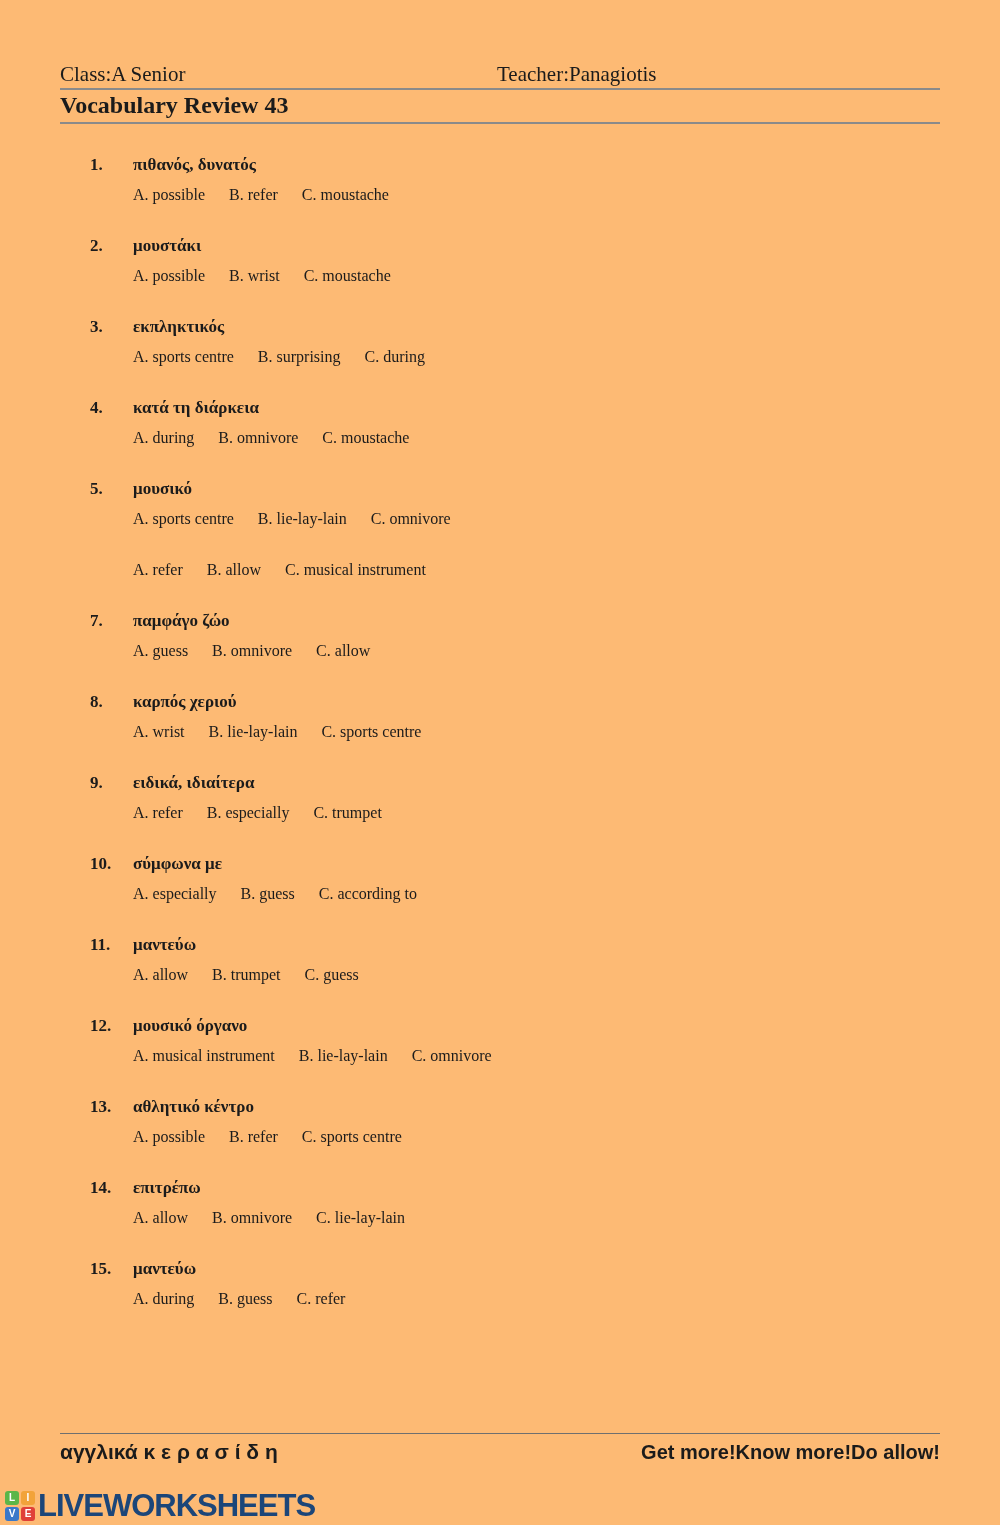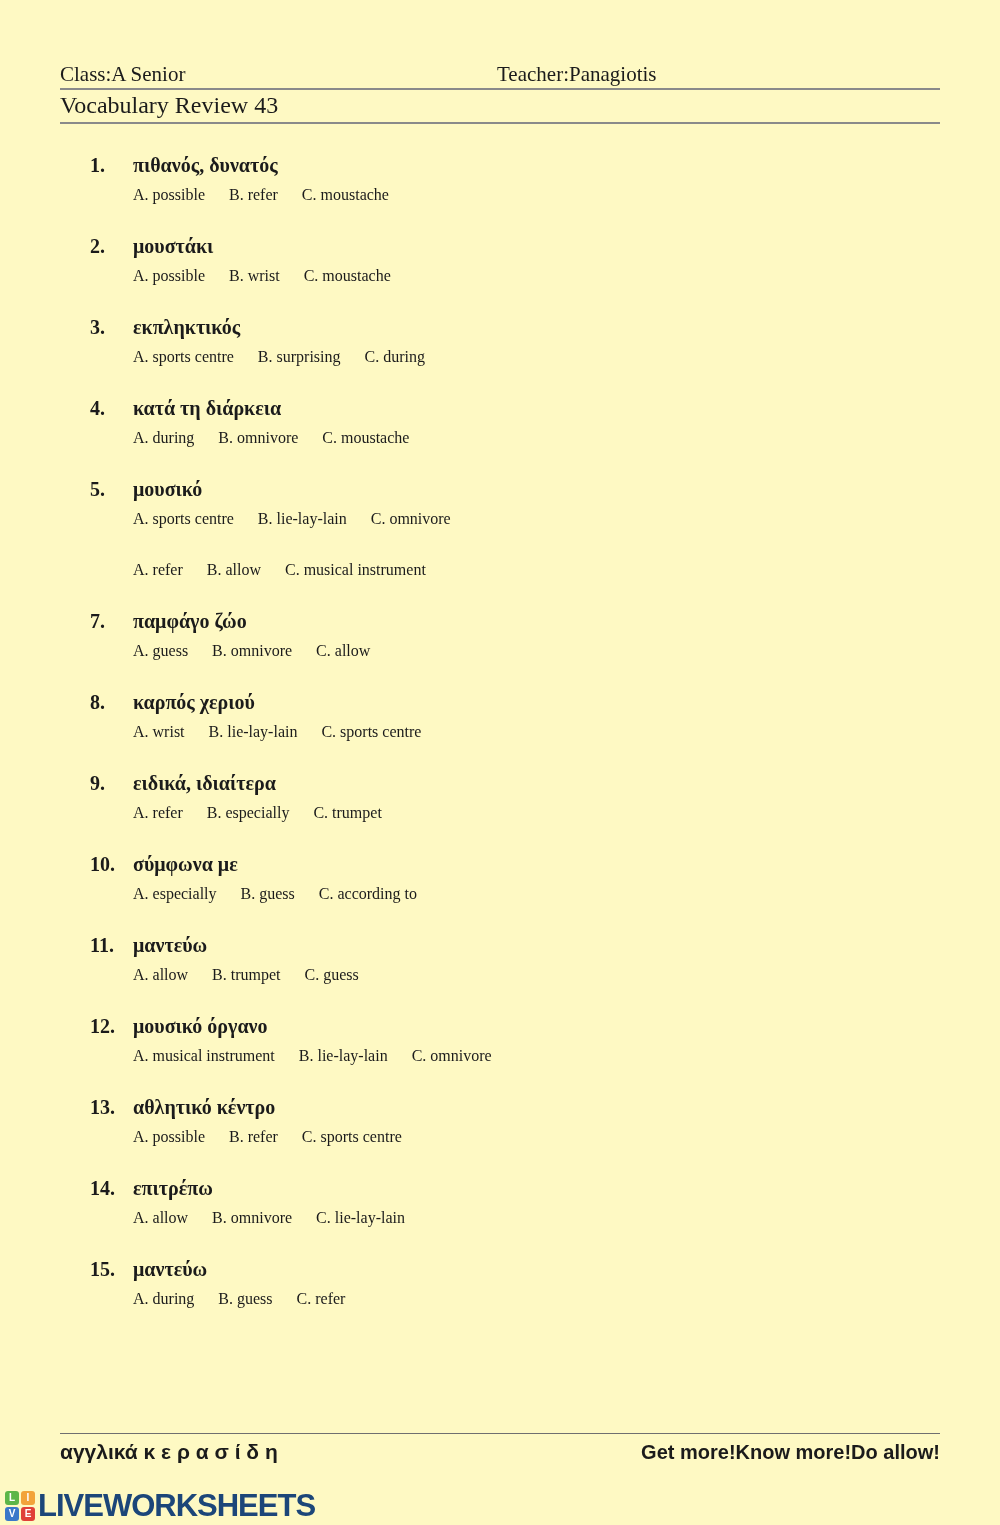--- a/index.html
+++ b/index.html
@@ -1,21 +1,21 @@
 <!DOCTYPE html>
 <html><head>
 <meta charset="utf-8">
 <style>
   * { margin: 0; padding: 0; box-sizing: border-box; }
   html, body { background: #ffffff; }
   .page {
     position: relative;
     width: 1000px;
     height: 1525px;
-    background: #fef9c3;
+    background: #fdba74;
     font-family: "Liberation Serif", serif;
     color: #1b1b1b;
     overflow: hidden;
   }
   .header-row {
     position: absolute;
     top: 61px; left: 60px; right: 60px;
     font-size: 21px;
     line-height: 26px;
   }
@@ -25,30 +25,30 @@
     left: 60px; right: 60px;
     border-top: 2px solid #8a8a8a;
   }
   .rule-1 { top: 88px; }
   .rule-2 { top: 122px; }
   .rule-footer { top: 1433px; border-top-width: 1px; border-top-color: #6f6f6f; }
   .doc-title {
     position: absolute;
     top: 92px; left: 60px;
     font-size: 24px;
-    font-weight: normal;
+    font-weight: bold;
   }
   .questions {
     position: absolute;
     top: 150px; left: 90px; right: 40px;
   }
   .question { margin-bottom: 21px; }
   .q-title-line {
     font-weight: bold;
-    font-size: 20px;
+    font-size: 17px;
     line-height: 30px;
   }
   .q-number {
     display: inline-block;
     width: 43px;
   }
   .q-options {
     padding-left: 43px;
     font-size: 16px;
     line-height: 30px;

